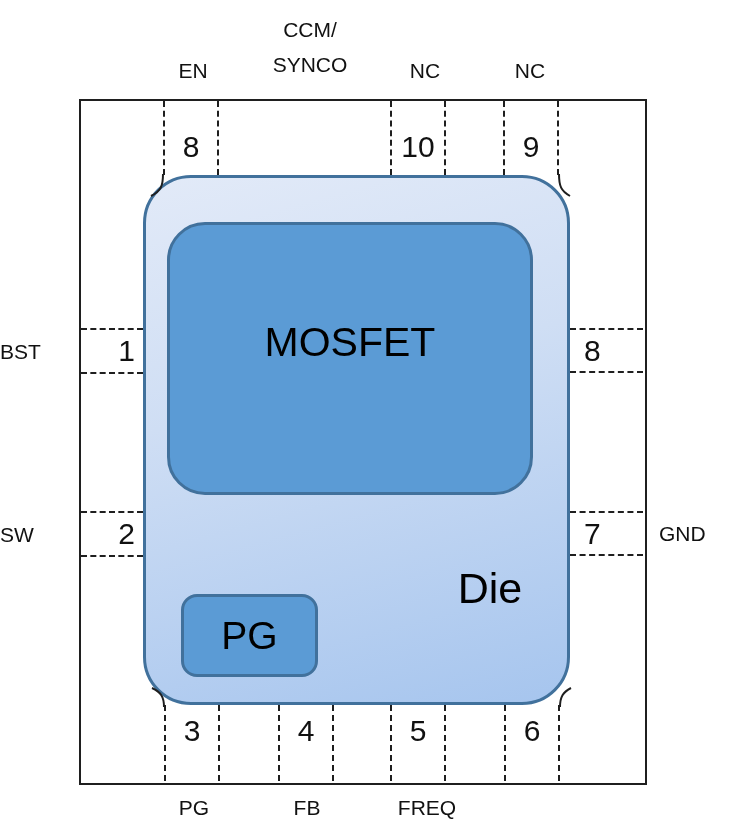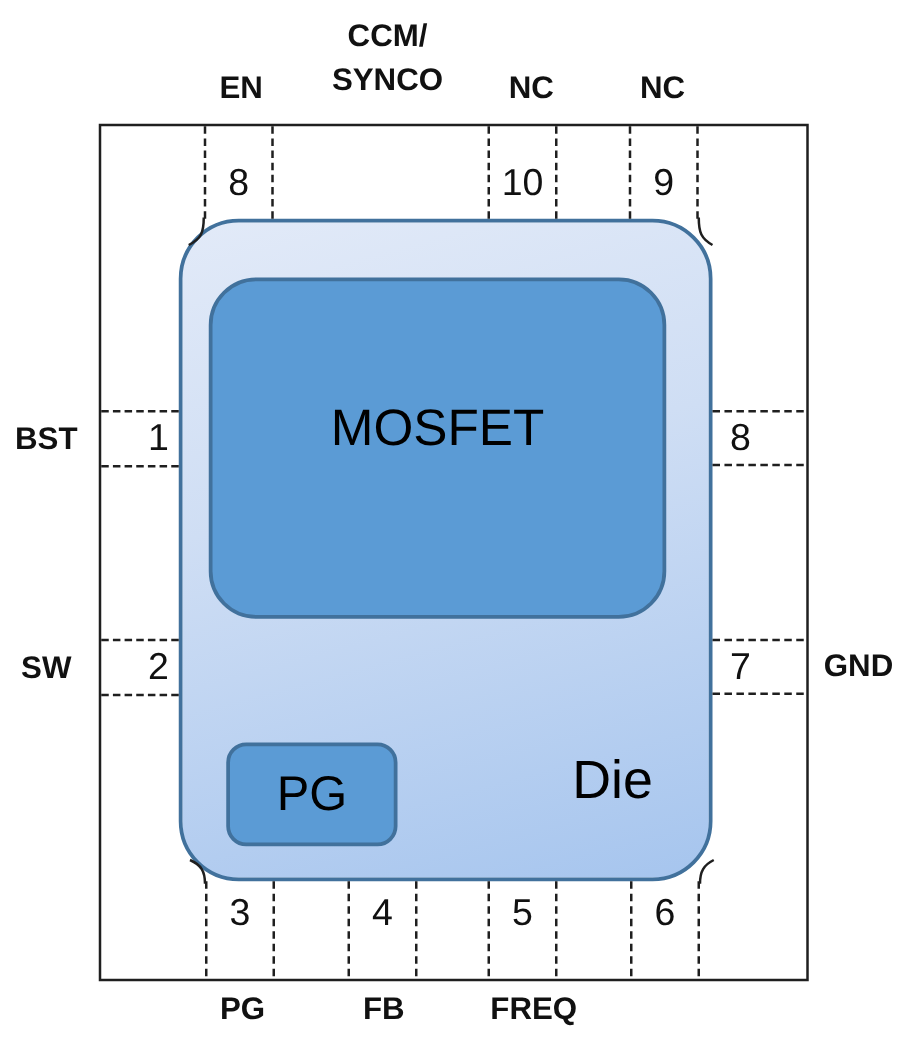--- a/index.html
+++ b/index.html
@@ -30,21 +30,21 @@
   
   .pg-block{
     left:181px;top:594px;width:131px;height:77px;
     border:3px solid var(--stroke-block,#41719c);
     border-radius:16px;
     background:var(--fill-block,#5b9bd5);
     display:flex;align-items:center;justify-content:center;
   }
   .white-label{color:#000000;}
   .mosfet-label{left:250px;top:319px;width:200px;text-align:center;font-size:41px;}
-  .die-label{left:440px;top:564px;width:100px;text-align:center;font-size:43px;margin-top:36px;}
+  .die-label{left:440px;top:564px;width:100px;text-align:center;font-size:43px;}
   .pg-label{font-size:39px;}
   
   .pin-box{box-sizing:border-box;display:flex;}
   .pin-top{
     top:101px;height:74px;width:56px;
     border-left:2px dashed #1f1f1f;border-right:2px dashed #1f1f1f;
     align-items:flex-end;justify-content:center;padding-bottom:12px;
   }
   .pin-bottom{
     top:705px;height:76px;width:56px;
@@ -56,23 +56,23 @@
     border-top:2px dashed #1f1f1f;border-bottom:2px dashed #1f1f1f;
     align-items:center;justify-content:flex-end;padding-right:8px;
   }
   .pin-right{
     left:570px;width:73px;height:45px;
     border-top:2px dashed #1f1f1f;border-bottom:2px dashed #1f1f1f;
     align-items:center;justify-content:flex-start;padding-left:14px;
   }
   .pin-num{font-size:30px;line-height:32px;}
   
-  .lbl{font-size:25px;line-height:35px;white-space:pre-line;font-weight:bold;}
+  .lbl{font-size:21px;line-height:35px;white-space:pre-line;}
   .lbl.center{text-align:center;}
-  .lbl.right{text-align:center;}
+  .lbl.right{text-align:left;}
   .hooks{left:0;top:0;pointer-events:none;}
 </style>
 </head>
 <body>
 
 <div class="stage">
 
   <div class="abs package"></div>
 
   <div class="abs die"></div>

